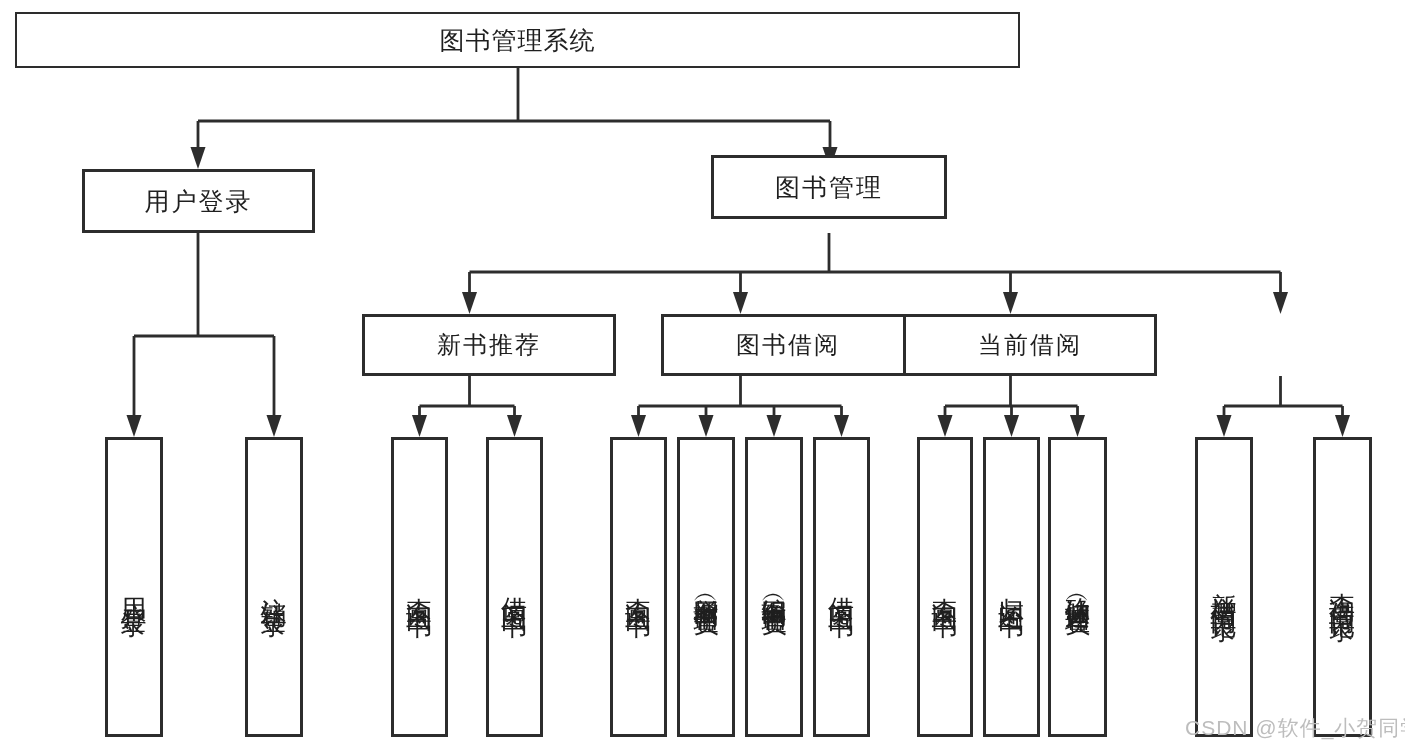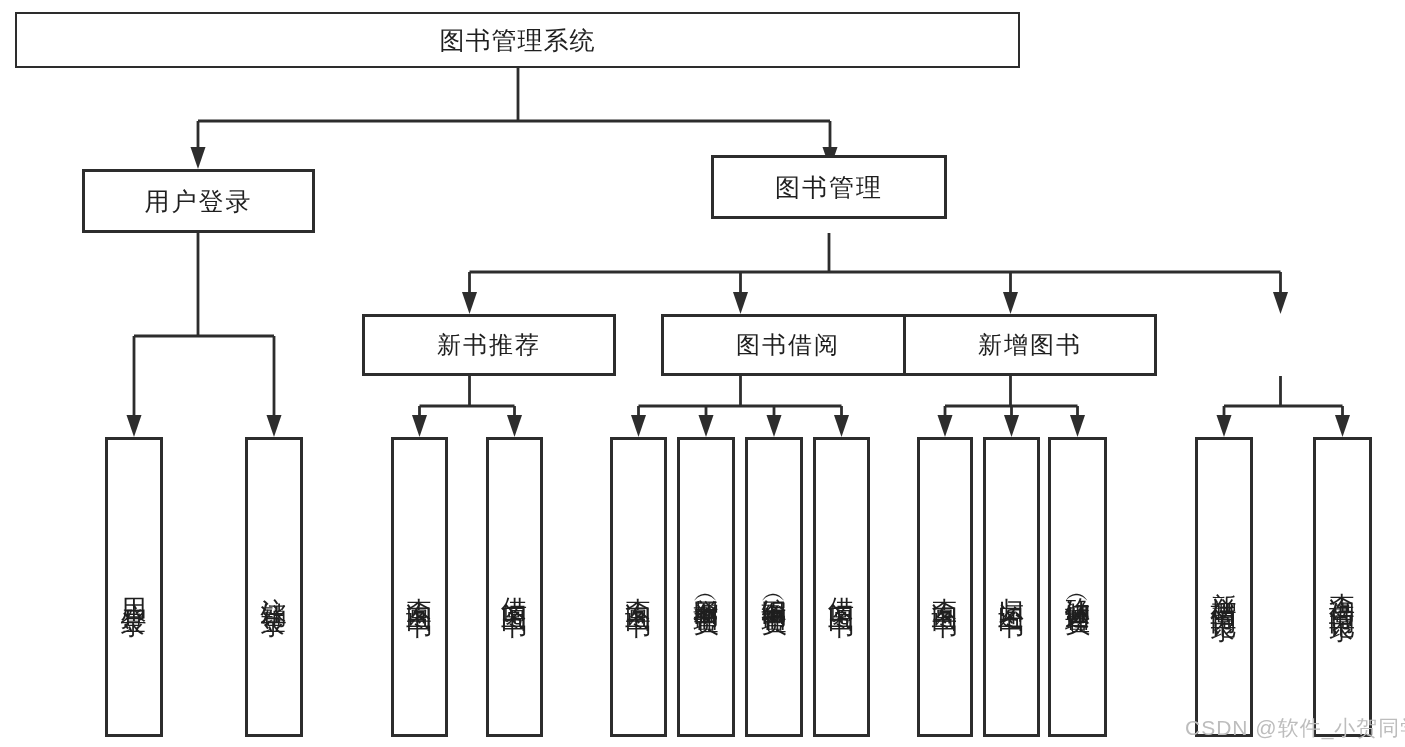--- a/index.html
+++ b/index.html
@@ -184,21 +184,21 @@
     <span>图书管理</span>
   </div>
 
   <div class="box lvl3" id="n-new-book">
     <span>新书推荐</span>
   </div>
   <div class="box lvl3" id="n-borrow">
     <span>图书借阅</span>
   </div>
   <div class="box lvl3" id="n-current">
-    <span>新增图书</span>
+    <span>当前借阅</span>
   </div>
 
   <div class="box leaf" id="leaf-ul-1">
     <span class="vtext">用户登录</span>
   </div>
   <div class="box leaf" id="leaf-ul-2">
     <span class="vtext">注销登录</span>
   </div>
 
   <div class="box leaf" id="leaf-nb-1">

